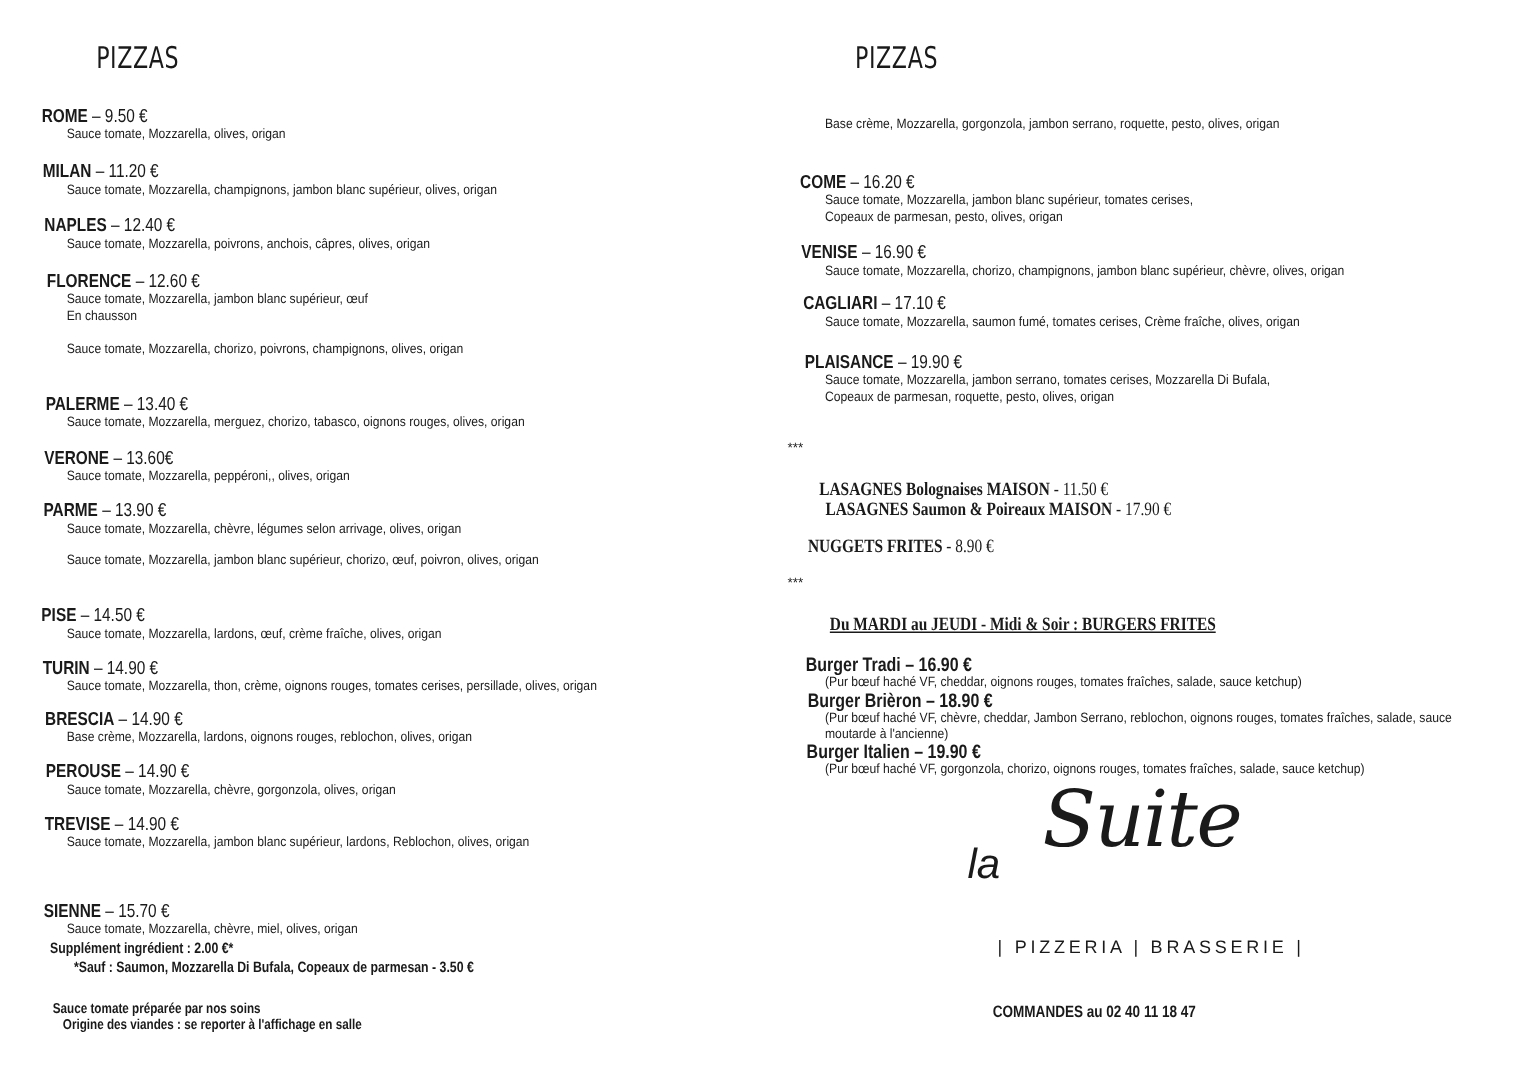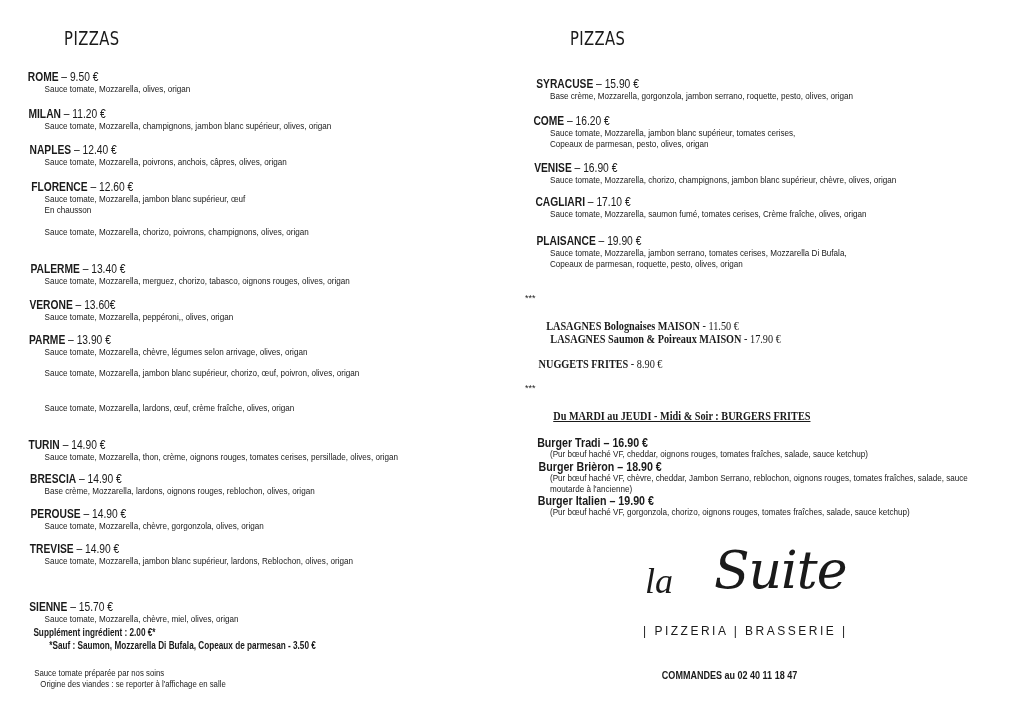--- a/index.html
+++ b/index.html
@@ -22,23 +22,23 @@
   .title .name { font-weight: bold; }
   .title .price { font-weight: normal; }
   .desc { font-size: 9px; line-height: 10.5px; white-space: nowrap; transform: scaleX(0.9); transform-origin: center; }
   .cond { display: inline-block; transform: scaleX(0.82); transform-origin: center; }
   .small-bold { font-size: 10px; font-weight: bold; line-height: 13px; }
   .small { font-size: 9.5px; line-height: 11px; }
   .stars { font-size: 9px; }
   .big-bold { font-size: 12.5px; font-weight: bold; line-height: 13px; white-space: nowrap; font-family: Liberation Serif, serif; }
   .underline { text-decoration: underline; }
   .burger-title { font-size: 13px; font-weight: bold; line-height: 13px; }
-  .logo-la { position: absolute; font-family: Liberation Serif, serif; font-style: italic; font-size: 36px; }
+  .logo-la { position: absolute; font-family: Liberation Sans, sans-serif; font-style: italic; font-size: 28px; }
   .logo-suite { position: absolute; font-family: "DejaVu Serif", serif; font-style: italic; font-size: 52px; letter-spacing: -1px; }
-  .logo-sub { position: absolute; font-size: 12px; letter-spacing: 2.5px; }
+  .logo-sub { position: absolute; font-size: 12px; letter-spacing: 2.5px; margin-left: 22px; }
   .phone { position: absolute; font-weight: bold; font-size: 11px; white-space: nowrap; }
 </style>
 </head>
 <body>
 
 <div class="col col-left" style="height:724px;">
   <h2 class="heading">PIZZAS</h2>
   <div id="left-items">
       <div class="item" style="top: 70px;">
         <div class="title"><span class="cond"><span class="name">ROME</span> <span class="price">– 9.50 €</span></span></div>
@@ -69,20 +69,21 @@
         <div class="desc">Sauce tomate, Mozzarella, peppéroni,, olives, origan</div>
       </div>
       <div class="item" style="top: 333px;">
         <div class="title"><span class="cond"><span class="name">PARME</span> <span class="price">– 13.90 €</span></span></div>
         <div class="desc">Sauce tomate, Mozzarella, chèvre, légumes selon arrivage, olives, origan</div>
       </div>
       <div class="item" style="top: 368px;">
         <div class="desc">Sauce tomate, Mozzarella, jambon blanc supérieur, chorizo, œuf, poivron, olives, origan</div>
       </div>
       <div class="item" style="top: 403px;">
+        <div class="title"><span class="cond"><span class="name">PISE</span> <span class="price">– 14.50 €</span></span></div>
         <div class="desc">Sauce tomate, Mozzarella, lardons, œuf, crème fraîche, olives, origan</div>
       </div>
       <div class="item" style="top: 438px;">
         <div class="title"><span class="cond"><span class="name">TURIN</span> <span class="price">– 14.90 €</span></span></div>
         <div class="desc">Sauce tomate, Mozzarella, thon, crème, oignons rouges, tomates cerises, persillade, olives, origan</div>
       </div>
       <div class="item" style="top: 472px;">
         <div class="title"><span class="cond"><span class="name">BRESCIA</span> <span class="price">– 14.90 €</span></span></div>
         <div class="desc">Base crème, Mozzarella, lardons, oignons rouges, reblochon, olives, origan</div>
       </div>
@@ -96,31 +97,30 @@
       </div>
       <div class="item" style="top: 576px; margin-top: 24px;">
         <div class="title"><span class="cond"><span class="name">SIENNE</span> <span class="price">– 15.70 €</span></span></div>
         <div class="desc">Sauce tomate, Mozzarella, chèvre, miel, olives, origan</div>
       </div>
     </div>
   <div class="item" style="top:626px;">
     <div class="small-bold"><span class="cond">Supplément ingrédient : 2.00 €*</span></div>
     <div class="small-bold"><span class="cond">*Sauf : Saumon, Mozzarella Di Bufala, Copeaux de parmesan - 3.50 €</span></div>
   </div>
-  <div class="item" style="top:667px;">
+  <div class="item" style="top:667px;font-weight:bold;">
     <div class="small"><span class="cond">Sauce tomate préparée par nos soins</span></div>
     <div class="small"><span class="cond">Origine des viandes : se reporter à l'affichage en salle</span></div>
   </div>
 </div>
 
 <div class="col col-right" style="height:724px;">
   <h2 class="heading">PIZZAS</h2>
   <div id="right-items">
       <div class="item" style="top: 77px;">
-        <div class="title"><span class="cond"><span class="name">SYRACUSE</span> <span class="price">– 15.90 €</span></span></div>
         <div class="desc">Base crème,  Mozzarella, gorgonzola, jambon serrano, roquette, pesto, olives, origan</div>
       </div>
       <div class="item" style="top: 114px;">
         <div class="title"><span class="cond"><span class="name">COME</span> <span class="price">– 16.20 €</span></span></div>
         <div class="desc">Sauce tomate, Mozzarella, jambon blanc supérieur, tomates cerises,</div>
         <div class="desc">Copeaux de parmesan, pesto, olives, origan</div>
       </div>
       <div class="item" style="top: 161px;">
         <div class="title"><span class="cond"><span class="name">VENISE</span> <span class="price">– 16.90 €</span></span></div>
         <div class="desc">Sauce tomate, Mozzarella, chorizo, champignons, jambon blanc supérieur, chèvre, olives, origan</div>
@@ -163,16 +163,16 @@
         <div class="desc">(Pur bœuf haché VF, chèvre, cheddar, Jambon Serrano, reblochon, oignons rouges, tomates fraîches, salade, sauce</div>
         <div class="desc">moutarde à l'ancienne)</div>
       </div>
       <div class="item" style="top: 494px;">
         <div class="burger-title"><span class="cond"><span class="name">Burger Italien</span> <span class="price">– 19.90 €</span></span></div>
         <div class="desc">(Pur bœuf haché VF, gorgonzola, chorizo, oignons rouges, tomates fraîches, salade, sauce ketchup)</div>
       </div>
     </div>
 
   <div class="logo-la" style="left:120px; top:560px;">la</div>
-  <div class="logo-suite" style="left:170px; top:540px;margin-left:19px;">Suite</div>
+  <div class="logo-suite" style="left:170px; top:517px;">Suite</div>
   <div class="logo-sub" style="left:118px; top:624px;">| PIZZERIA  |  BRASSERIE |</div>
   <div class="phone" style="left:122px; top:669px;"><span class="cond">COMMANDES au 02 40 11 18 47</span></div>
 </div>
 
 </body></html>

